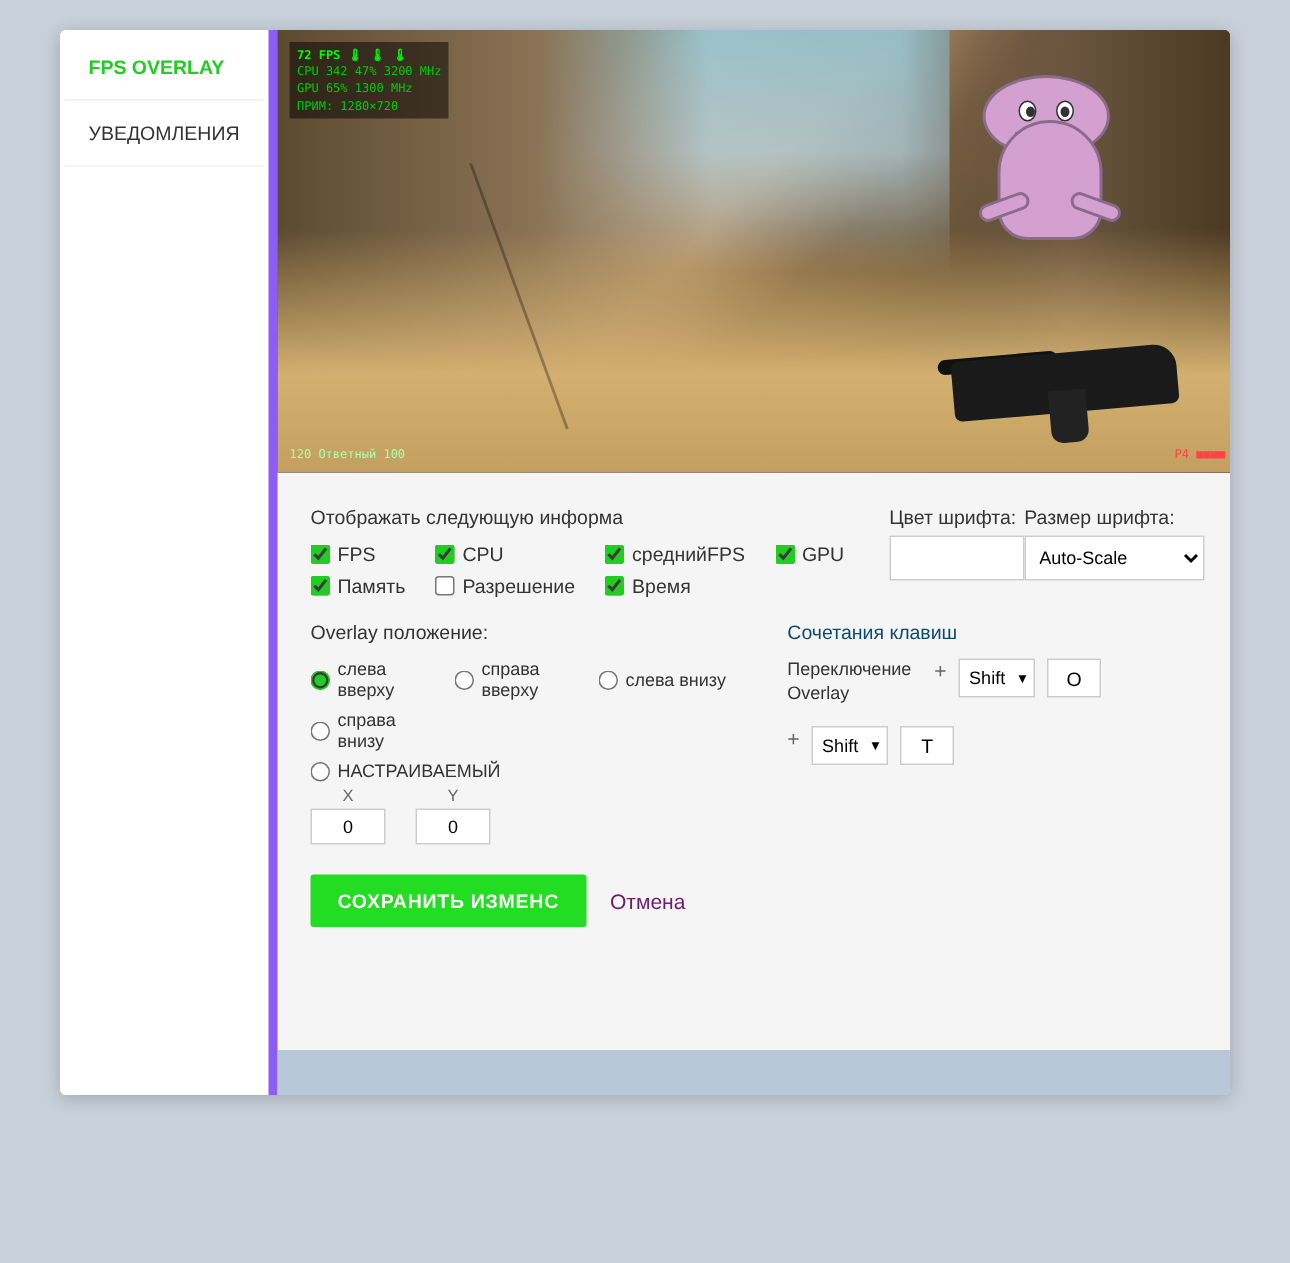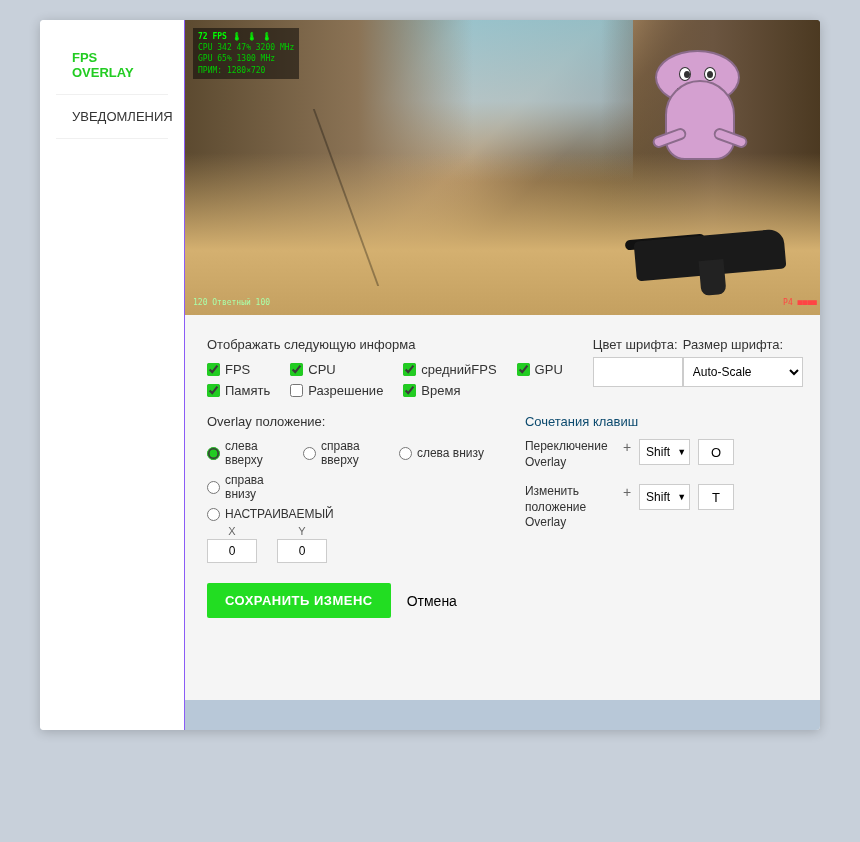--- a/index.html
+++ b/index.html
@@ -18,22 +18,22 @@
       border-radius: 4px;
       box-shadow: 0 2px 12px rgba(0,0,0,0.2);
       display: flex;
       width: 780px;
       min-height: 710px;
       overflow: hidden;
     }
     .sidebar {
       width: 145px;
       background: #fff;
-      border-right: 1px solid #8b5cf6;
-      padding: 16px;
+      border-right: 6px solid #8b5cf6;
+      padding: 3px;
       flex-shrink: 0;
     }
     .sidebar-item {
       padding: 14px 16px;
       cursor: pointer;
       font-size: 13px;
       color: #333;
       border-bottom: 1px solid #f0f0f0;
     }
     .sidebar-item.active {
@@ -438,21 +438,21 @@
       font-size: 13px;
       font-weight: bold;
       cursor: pointer;
       border-radius: 2px;
       text-transform: uppercase;
       letter-spacing: 0.5px;
     }
     .cancel-btn {
       background: none;
       border: none;
-      color: #000000;
+      color: #701a75;
       font-size: 14px;
       cursor: pointer;
       font-weight: normal;
     }
     .footer-bar {
       background: #b8c8d8;
       height: 30px;
       width: 100%;
       margin-top: auto;
     }
@@ -622,21 +622,20 @@
                 <option>Shift</option>
                 <option>Ctrl</option>
                 <option>Alt</option>
               </select>
               <span class="modifier-dropdown-arrow">▼</span>
             </div>
             <input type="text" class="hotkey-key-input" value="O" style="">
           </div>
 
           <div class="hotkey-row">
-            <span class="hotkey-label">Изменить положение Overlay</span>
             <span class="hotkey-plus">+</span>
             <div class="hotkey-modifier">
               <select class="modifier-select">
                 <option>Shift</option>
                 <option>Ctrl</option>
                 <option>Alt</option>
               </select>
               <span class="modifier-dropdown-arrow">▼</span>
             </div>
             <input type="text" class="hotkey-key-input" value="T" style="">

